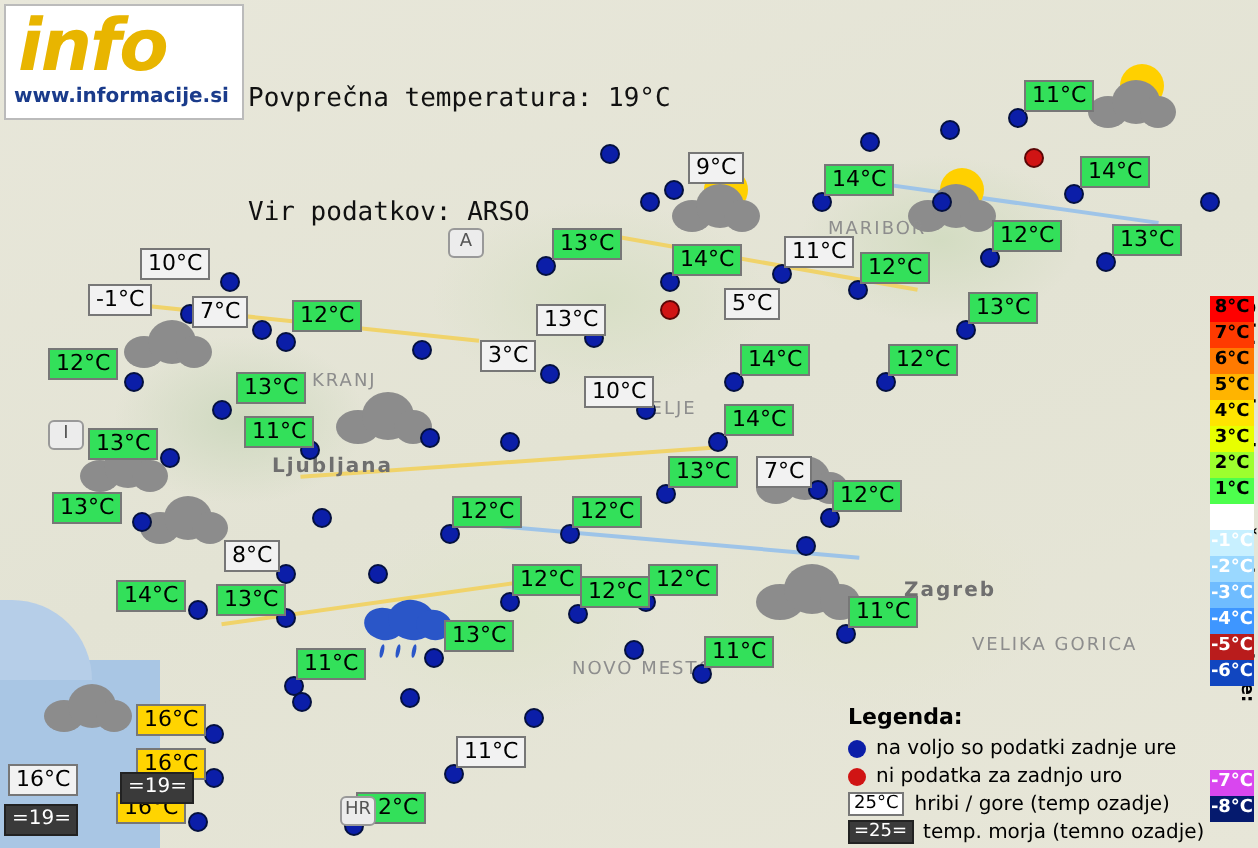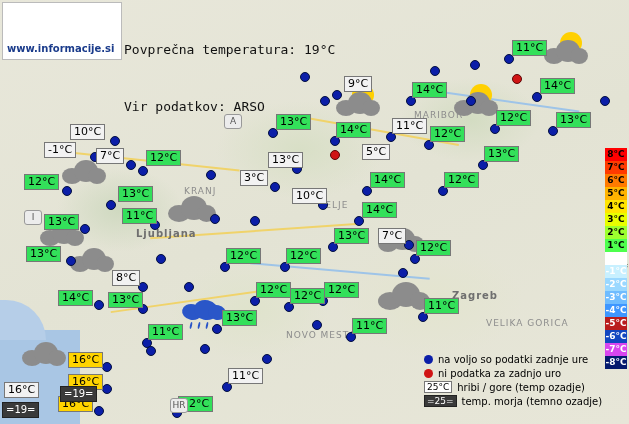--- a/index.html
+++ b/index.html
@@ -129,32 +129,33 @@
       <i style="left:26px;top:8px;width:18px;height:16px;"></i>
   </div>
   <div class="sun" style="left:560px;top:32px;"></div>
   <div class="cld" style="left:544px;top:40px;width:44px;height:24px;">
     <i style="left:0;top:8px;width:20px;height:16px;"></i>
       <i style="left:12px;top:0;width:24px;height:22px;"></i>
       <i style="left:26px;top:8px;width:18px;height:16px;"></i>
   </div>
 
   <div class="logo">
+    <span class="bigi">info</span>
     <span class="sub">www.informacije.si</span>
   </div>
 
   <div class="hdr">
     <div>Povprečna temperatura: 19°C</div>
     <div>Vir podatkov: ARSO</div>
   </div>
 
   <div id="cities-layer">
       <div class="cityb" style="left: 136px; top: 228px;">Ljubljana</div>
       <div class="cityb" style="left: 452px; top: 290px; text-align: center;">Zagreb</div>
-      <div class="city" style="left: 184px; top: 186px;">KRANJ</div>
+      <div class="city" style="left: 156px; top: 186px;">KRANJ</div>
       <div class="city" style="left: 286px; top: 330px;">NOVO MESTO</div>
       <div class="city" style="left: 414px; top: 110px;">MARIBOR</div>
       <div class="city" style="left: 318px; top: 200px;">CELJE</div>
       <div class="city" style="left: 486px; top: 318px;">VELIKA GORICA</div>
     </div>
   <div id="dots-layer">
       <div class="dot" style="left: 110px; top: 136px;"></div>
       <div class="dot" style="left: 90px; top: 152px;"></div>
       <div class="dot" style="left: 126px; top: 160px;"></div>
       <div class="dot" style="left: 138px; top: 166px;"></div>
@@ -271,20 +272,21 @@
       <div class="lbl w" style="left: 228px; top: 368px;">11°C</div>
       <div class="lbl g" style="left: 178px; top: 396px;">12°C</div>
     </div>
   <div id="markers-layer">
       <div style="position: absolute; left: 224px; top: 114px; width: 16px; height: 13px; border: 1px solid rgb(153, 153, 153); background: rgb(236, 236, 236); font-size: 9px; text-align: center; line-height: 13px; color: rgb(85, 85, 85); border-radius: 3px;">A</div>
       <div style="position: absolute; left: 24px; top: 210px; width: 16px; height: 13px; border: 1px solid rgb(153, 153, 153); background: rgb(236, 236, 236); font-size: 9px; text-align: center; line-height: 13px; color: rgb(85, 85, 85); border-radius: 3px;">I</div>
       <div style="position: absolute; left: 170px; top: 398px; width: 16px; height: 13px; border: 1px solid rgb(153, 153, 153); background: rgb(236, 236, 236); font-size: 9px; text-align: center; line-height: 13px; color: rgb(85, 85, 85); border-radius: 3px;">HR</div>
     </div>
 
   <div class="legend">
+    <div class="t">Legenda:</div>
     <div id="legend-rows">
         <div class="row">
           <span class="sw" style="background: rgb(11, 30, 168);"></span>
           <span>na voljo so podatki zadnje ure</span>
         </div>
         <div class="row">
           <span class="sw" style="background: rgb(208, 20, 20);"></span>
           <span>ni podatka za zadnjo uro</span>
         </div>
         <div class="row">
@@ -308,17 +310,17 @@
       <div class="cell" style="background: rgb(232, 255, 0);">3°C</div>
       <div class="cell" style="background: rgb(157, 255, 46);">2°C</div>
       <div class="cell" style="background: rgb(77, 255, 77);">1°C</div>
       <div class="cell" style="background: rgb(255, 255, 255);"></div>
       <div class="cell" style="background: rgb(200, 240, 255); color: rgb(255, 255, 255);">-1°C</div>
       <div class="cell" style="background: rgb(154, 216, 255); color: rgb(255, 255, 255);">-2°C</div>
       <div class="cell" style="background: rgb(111, 188, 255); color: rgb(255, 255, 255);">-3°C</div>
       <div class="cell" style="background: rgb(62, 150, 255); color: rgb(255, 255, 255);">-4°C</div>
       <div class="cell" style="background: #b91c1c; color: rgb(255, 255, 255);">-5°C</div>
       <div class="cell" style="background: rgb(17, 70, 192); color: rgb(255, 255, 255);">-6°C</div>
-      <div class="cell" style="background: #d946ef; color: rgb(255, 255, 255);">-7°C</div>
+      <div class="cell" style="background: #d946ef; color: rgb(255, 255, 255); margin-top: 42px;">-7°C</div>
       <div class="cell" style="background: rgb(5, 26, 110); color: rgb(255, 255, 255);">-8°C</div>
     </div>
 
 </div>
 
 </body></html>

